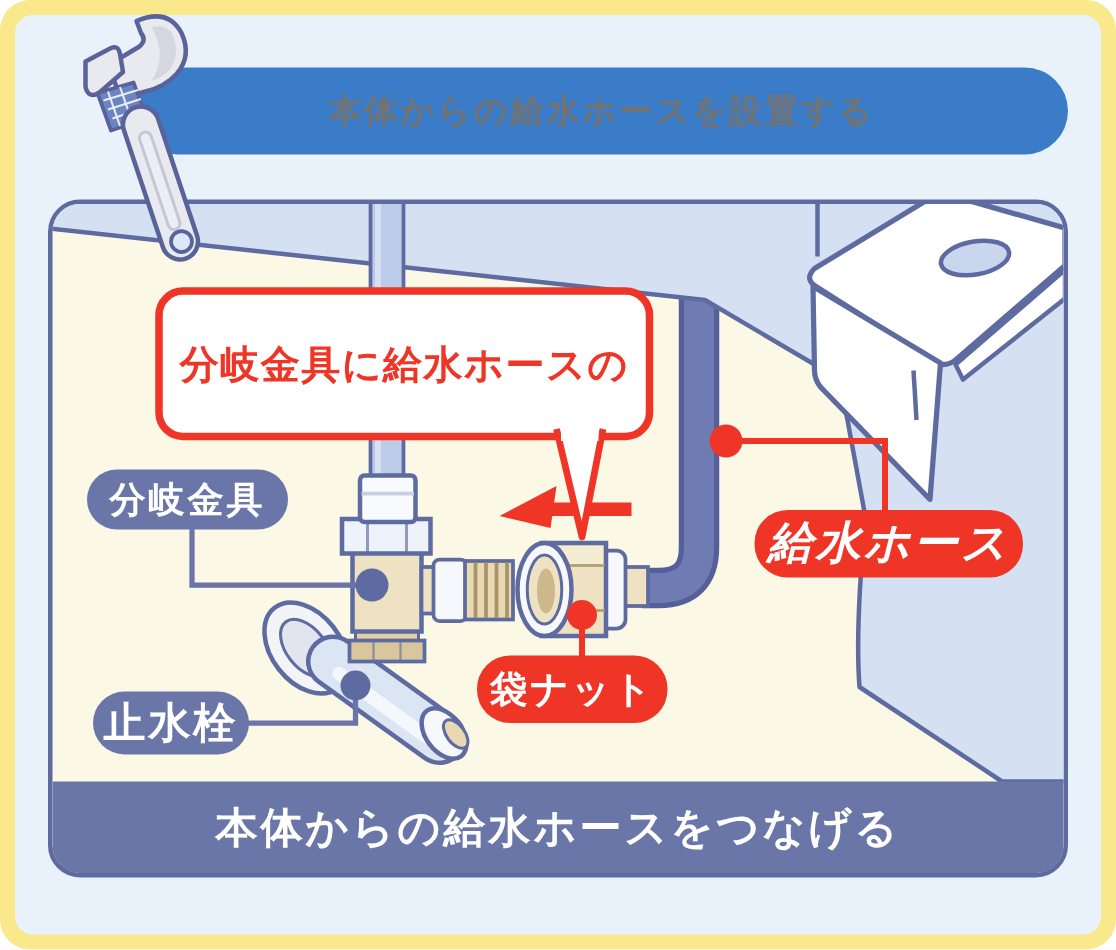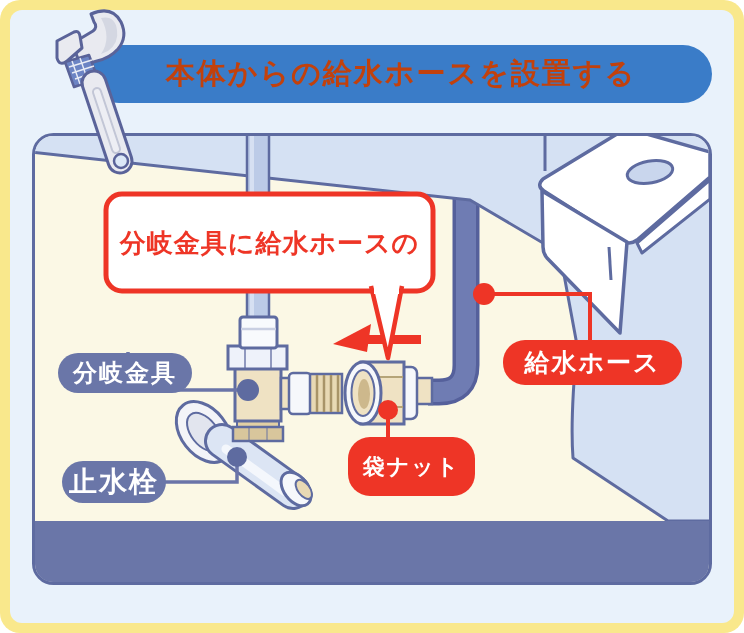--- a/index.html
+++ b/index.html
@@ -1,29 +1,29 @@
 <!DOCTYPE html>
 <html><head>
 <meta charset="utf-8">
 <style>
   html,body{margin:0;padding:0;background:#fff;}
   .stage{position:relative;width:744px;height:633px;font-family:"Liberation Sans","DejaVu Sans",sans-serif;overflow:hidden;}
   .frame{position:absolute;inset:0;background:#F9E88C;border-radius:20px;}
   .canvas{position:absolute;inset:10px;background:#E9F2FB;border-radius:12px;}
   svg.scene{position:absolute;left:0;top:0;z-index:1;}
   .ovl{position:absolute;z-index:2;display:flex;align-items:center;justify-content:center;font-weight:700;box-sizing:border-box;}
-  .header-title{left:90px;top:45px;width:622px;height:58px;color:#c2410c;font-size:29px;letter-spacing:2px;}
+  .header-title{left:90px;top:45px;width:622px;height:58px;color:#737373;font-size:22px;letter-spacing:2px;}
   .callout-text{left:106px;top:196px;width:327px;height:93px;flex-direction:column;color:#EE3526;font-size:26px;line-height:34px;letter-spacing:1px;text-align:center;}
   .pill{color:#fff;border-radius:22px;letter-spacing:2px;}
   .pill.slate{background:#6A76A8;}
   .pill.red{background:#EE3526;}
-  .lbl-branch{left:58px;top:313px;width:134px;height:40px;font-size:24px;margin-top:40px;}
+  .lbl-branch{left:58px;top:313px;width:134px;height:40px;font-size:24px;}
   .lbl-stop{left:62px;top:461px;width:104px;height:42px;font-size:28px;}
-  .lbl-capnut{left:348px;top:437px;width:127px;height:59px;font-size:22px;}
-  .lbl-hose{left:503px;top:340px;width:179px;height:45px;font-size:25px;}
+  .lbl-capnut{left:318px;top:437px;width:127px;height:45px;font-size:25px;}
+  .lbl-hose{left:503px;top:340px;width:179px;height:45px;font-size:30px;font-style:italic;}
   .caption{left:35px;top:521px;width:674px;height:61px;color:#fff;font-size:28px;letter-spacing:2px;}
 </style>
 </head>
 <body>
 
 <div class="stage">
   <div class="frame"></div>
   <div class="canvas"></div>
 
   <svg class="scene" width="744" height="633" viewBox="0 0 744 633">
@@ -161,13 +161,14 @@
 
   <div class="ovl callout-text">
     <span>分岐金具に給水ホースの</span>
   </div>
 
   <div class="ovl pill slate lbl-branch">分岐金具</div>
   <div class="ovl pill slate lbl-stop">止水栓</div>
   <div class="ovl pill red lbl-capnut">袋ナット</div>
   <div class="ovl pill red lbl-hose">給水ホース</div>
 
+  <div class="ovl caption">本体からの給水ホースをつなげる</div>
 </div>
 
 </body></html>

